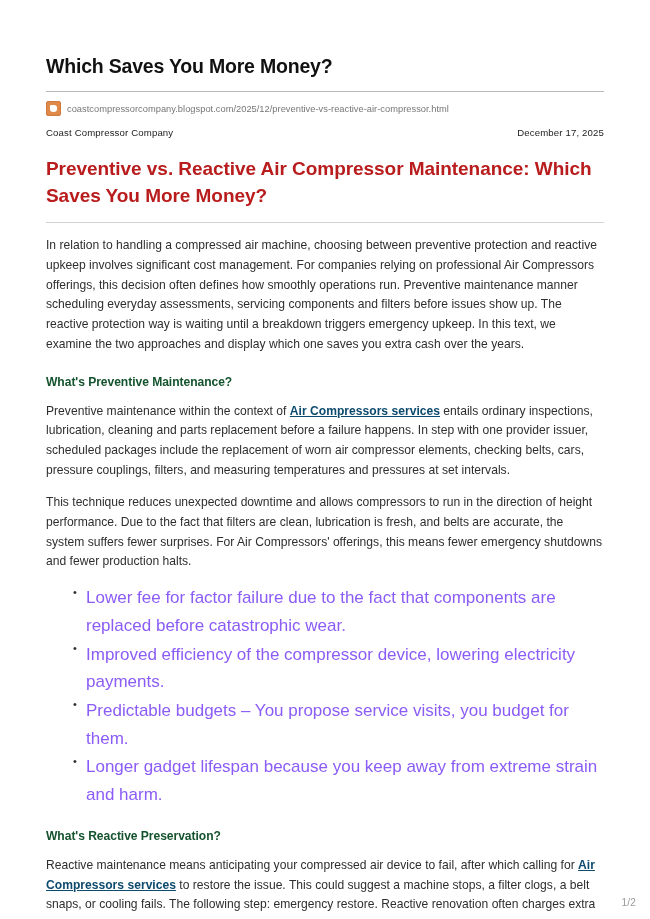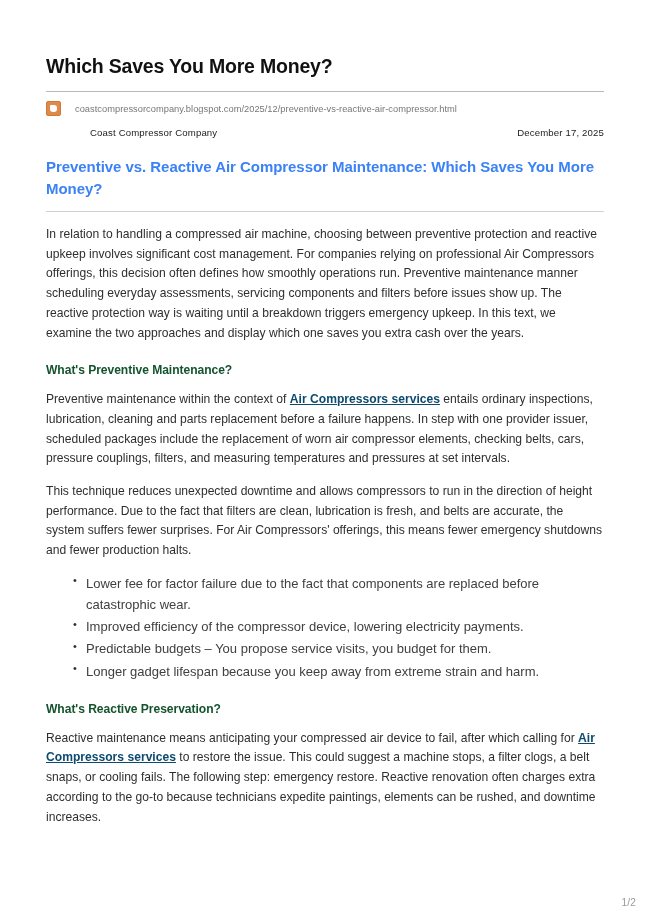--- a/index.html
+++ b/index.html
@@ -47,21 +47,21 @@
   .rule-strong {
     border: 0;
     border-top: 1px solid #b9b9b9;
     margin: 13px 0 0 0;
     height: 0;
   }
 
   .urlbar {
     display: flex;
     align-items: center;
-    gap: 14px;
+    gap: 6px;
     margin-top: 9px;
   }
   .favicon {
     width: 13px;
     height: 13px;
     border-radius: 2px;
     background: #e08a4a;
     border: 1px solid #cf7a3c;
     display: inline-block;
     position: relative;
@@ -87,34 +87,33 @@
   .byline-row {
     display: flex;
     justify-content: space-between;
     align-items: baseline;
     margin-top: 11px;
   }
   .byline-author {
     font-size: 9.6px;
     color: #222222;
     letter-spacing: 0.15px;
-    margin-left: 44px;
   }
   .byline-date {
     font-size: 9.6px;
     color: #222222;
     letter-spacing: 0.15px;
     text-align: center;
   }
 
   
   .article-title {
-    font-size: 15px;
-    font-weight: bold;
-    color: #3b82f6;
+    font-size: 19px;
+    font-weight: bold;
+    color: #b91c1c;
     line-height: 1.42;
     margin: 18px 0 0 0;
     letter-spacing: -0.05px;
   }
 
   .article-rule {
     border: 0;
     border-top: 1px solid #d2d2d2;
     margin: 12px 0 0 0;
   }
@@ -140,23 +139,23 @@
     font-weight: bold;
     text-decoration: underline;
   }
 
   ul.bullets {
     margin: 12px 0 0 0;
     padding-left: 40px;
     list-style: none;
   }
   ul.bullets li {
-    font-size: 13px;
+    font-size: 17px;
     line-height: 1.63;
-    color: #404040;
+    color: #8b5cf6;
     position: relative;
     margin-bottom: 1px;
     padding-left: 0;
   }
   ul.bullets li::before {
     content: "\2022";
     position: absolute;
     left: -13px;
     top: -0.5px;
     font-size: 11px;

